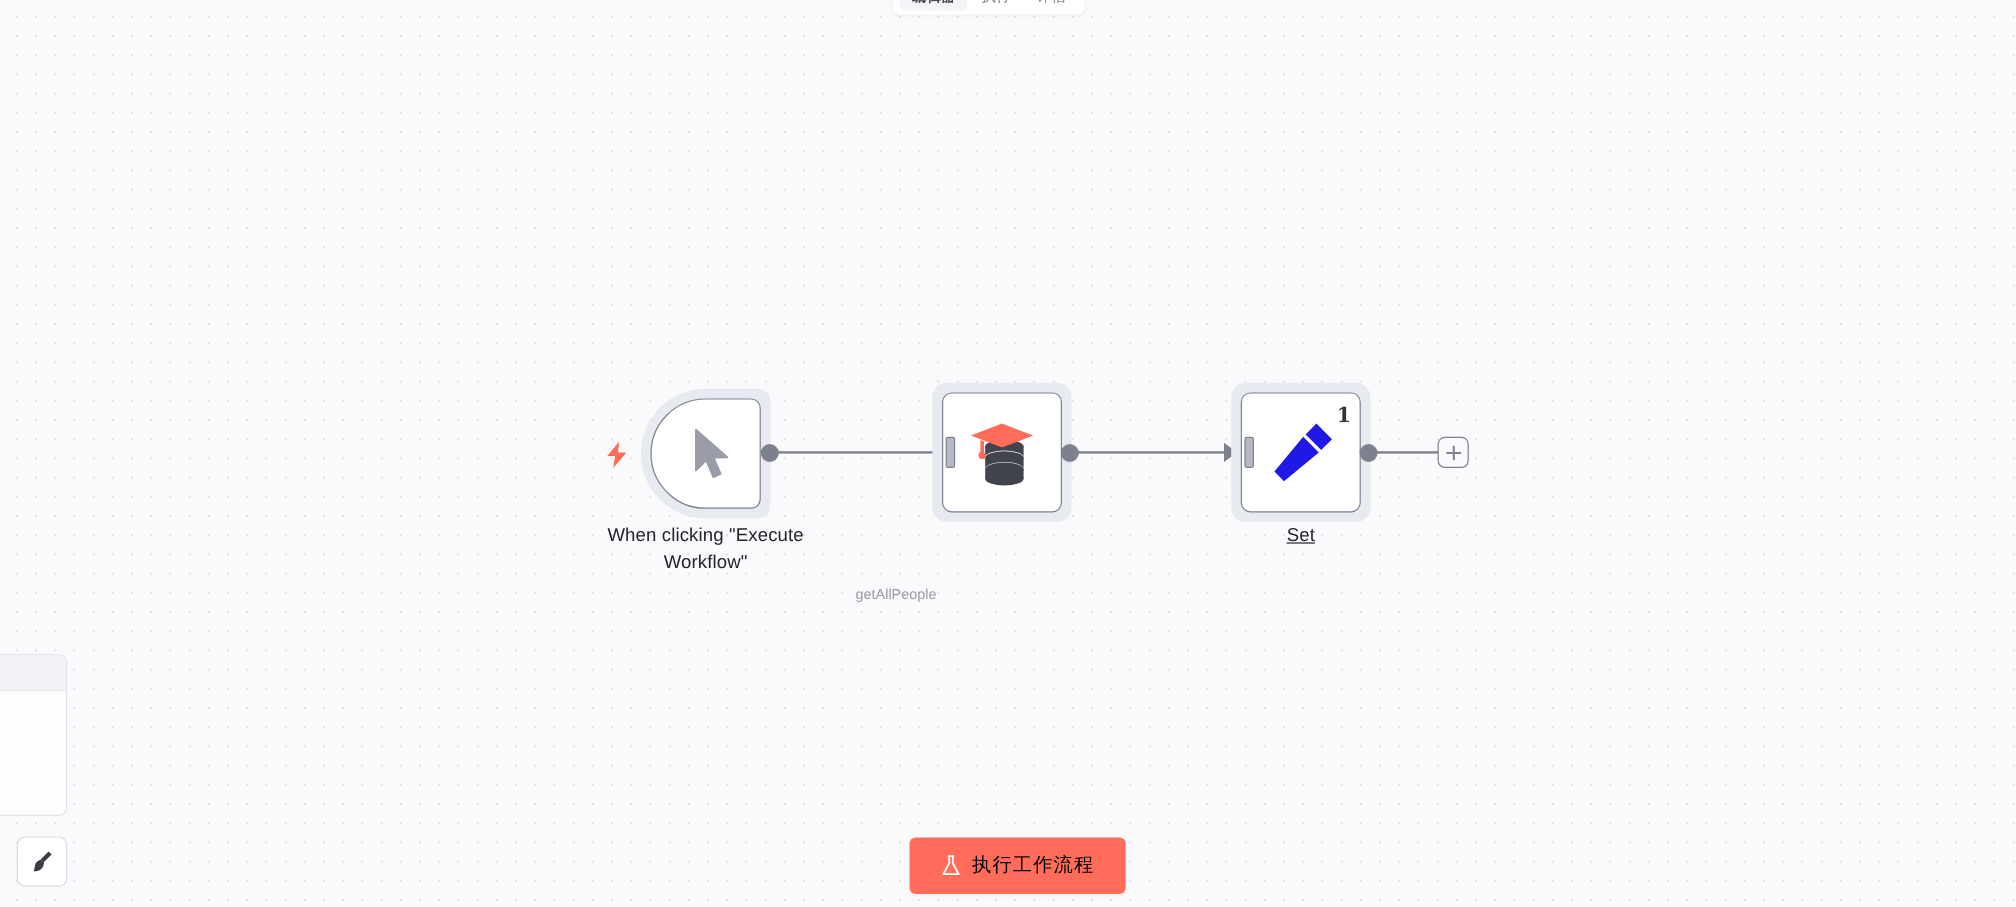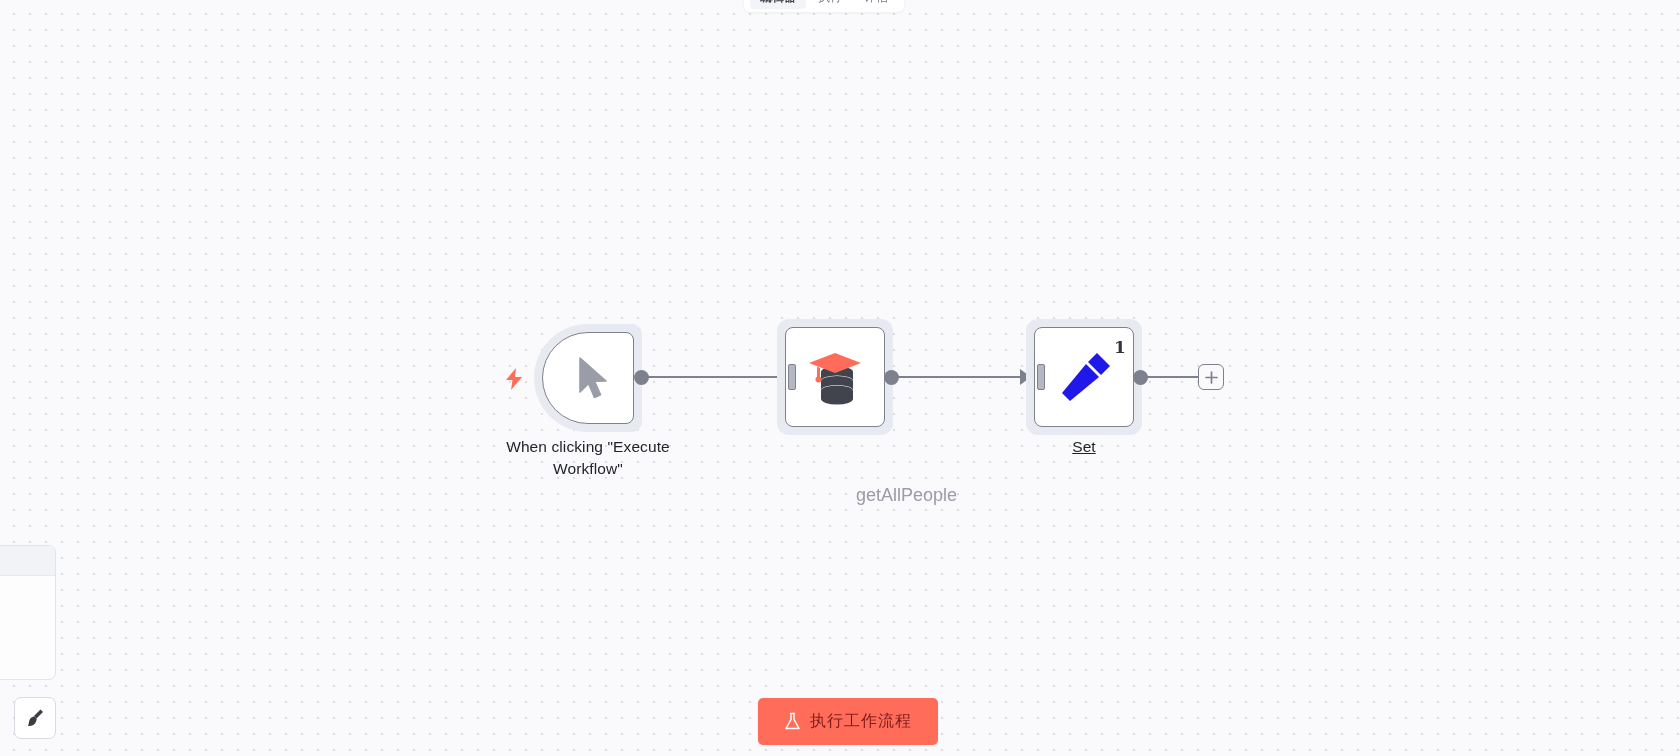--- a/index.html
+++ b/index.html
@@ -104,22 +104,22 @@
     z-index: 12;
     text-align: center;
     font-size: 15.5px;
     line-height: 22px;
     color: #22242c;
     letter-spacing: 0.1px;
   }
   .subcaption {
     position: absolute;
     z-index: 12;
-    text-align: right;
-    font-size: 18px;
+    text-align: left;
+    font-size: 12px;
     line-height: 16px;
     color: #9a9ca6;
   }
 
   .run-badge {
     position: absolute;
     z-index: 5;
     font-size: 17px;
     font-weight: 700;
     color: #33353d;
@@ -176,21 +176,21 @@
 
   
   .exec-btn {
     position: absolute;
     left: 758px;
     top: 698px;
     display: flex;
     align-items: center;
     gap: 9px;
     background: #ff6d5a;
-    color: #7f1d1d;
+    color: #000000;
     border: none;
     border-radius: 5px;
     padding: 13px 26px;
     font-size: 16px;
     font-family: "Liberation Sans", "DejaVu Sans", sans-serif;
     letter-spacing: 1px;
     z-index: 30;
     box-shadow: 0 1px 2px rgba(0,0,0,0.05);
   }
 

